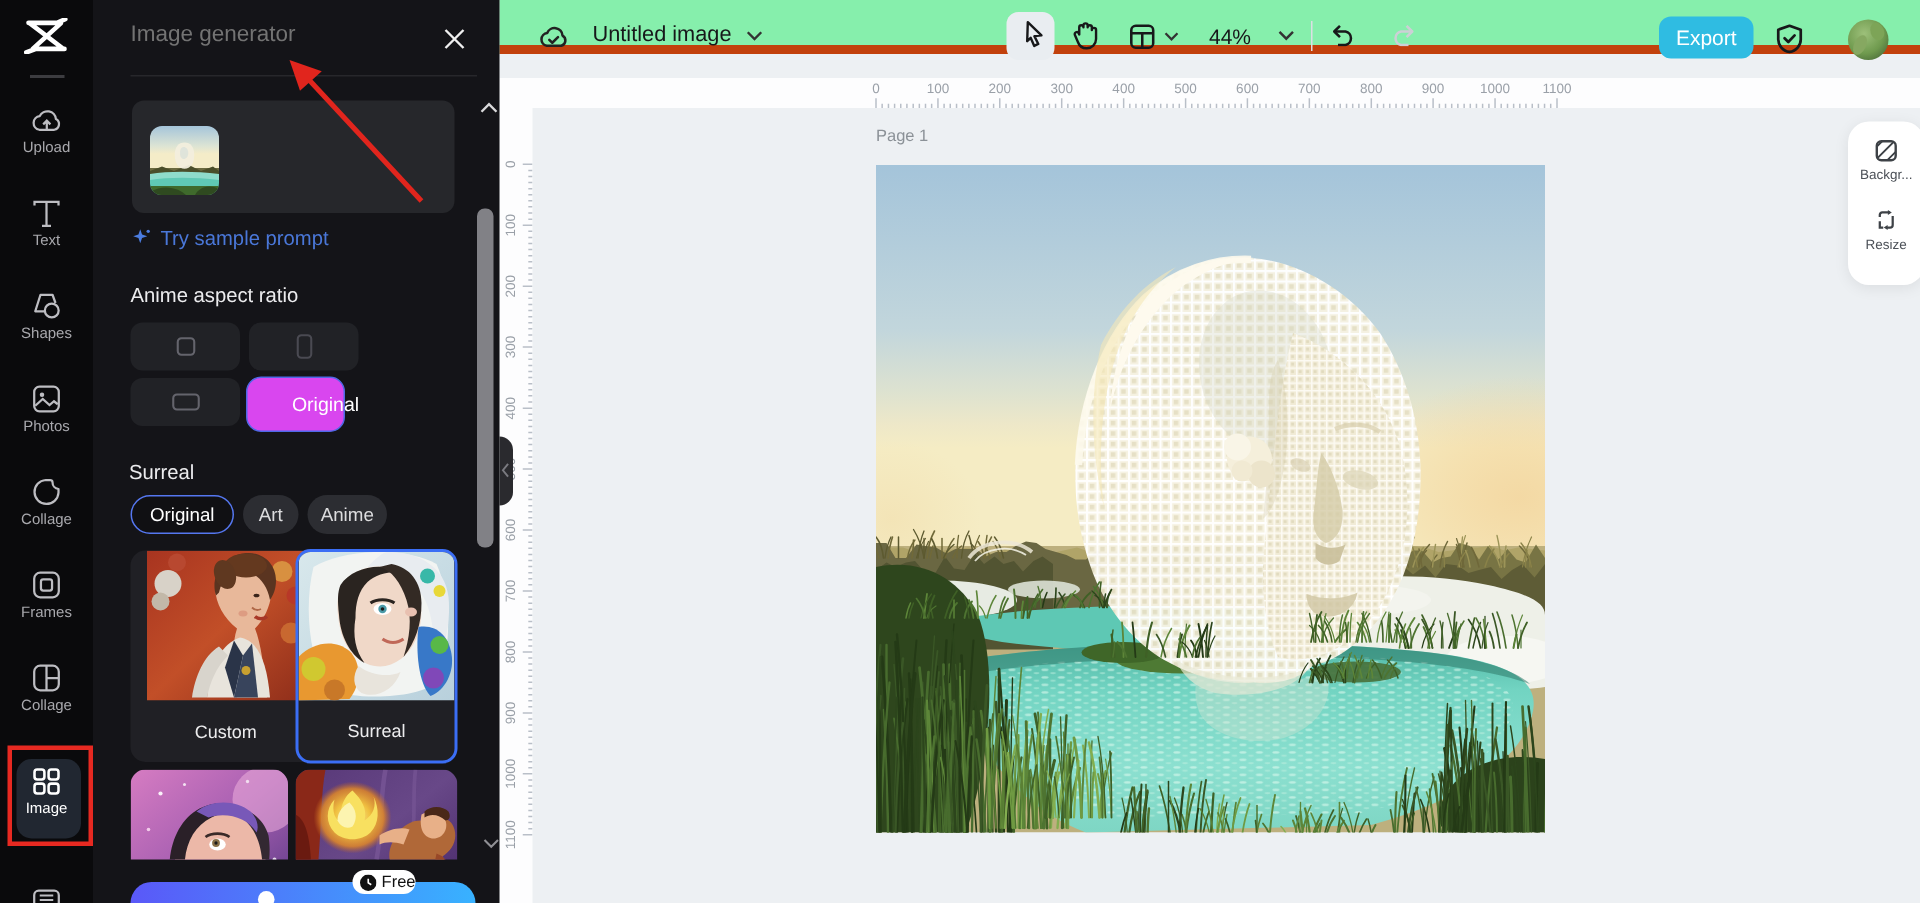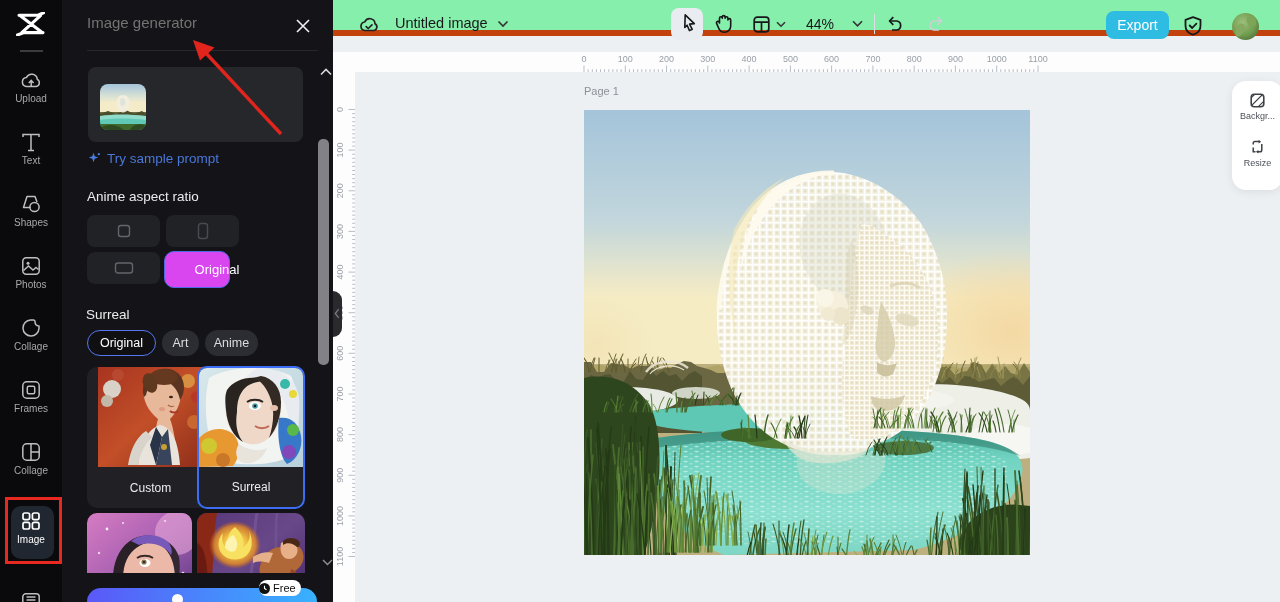--- a/index.html
+++ b/index.html
@@ -32,21 +32,21 @@
 #pill2 { left:100px; width:37px; }
 #pill3 { left:143px; width:53px; }
 .card { position:absolute; border-radius:10px; overflow:hidden; background:#202025; }
 #card1 { left:25px; top:367px; width:127px; height:141px; }
 #card2 { left:135px; top:366px; width:108px; height:143px; border:2px solid #3b6ef5; }
 .card-label { position:absolute; left:0; bottom:0; width:100%; height:41px; color:#ececee; font-size:12px; display:flex; align-items:center; justify-content:center; }
 .card-img { position:absolute; left:0; top:0; width:100%; }
 #card3 { left:25px; top:513px; width:105px; height:60px; border-radius:10px 10px 0 0; overflow:hidden; position:absolute; }
 #card4 { left:135px; top:513px; width:108px; height:60px; border-radius:10px 10px 0 0; overflow:hidden; position:absolute; }
 #genbtn { position:absolute; left:25px; top:588px; width:230px; height:14px; border-radius:14px 14px 0 0; background:linear-gradient(90deg,#5a58f8,#38b2ff); }
-#freebadge { position:absolute; left:173px; top:580px; width:42px; height:16px; background:#fff; border-radius:8px; color:#111; font-size:11px; display:flex; align-items:center; justify-content:flex-start; gap:3px;margin-left:24px; }
+#freebadge { position:absolute; left:173px; top:580px; width:42px; height:16px; background:#fff; border-radius:8px; color:#111; font-size:11px; display:flex; align-items:center; justify-content:flex-end; gap:3px; }
 #scrollthumb { position:absolute; left:256px; top:139px; width:11px; height:226px; background:#818186; border-radius:5px; }
 #chevup { position:absolute; left:258px; top:68px; }
 #chevdown { position:absolute; left:260px; top:559px; }
 
 
 #collapsetab { position:absolute; left:333px; top:291px; width:9px; height:46px; background:#2a2a2e; border-radius:0 9px 9px 0; z-index:24; }
 
 
 #toolbar { position:absolute; left:333px; top:0; width:947px; height:36px; background:#86efac; border-bottom:6px solid #c2410c; z-index:10; }
 

